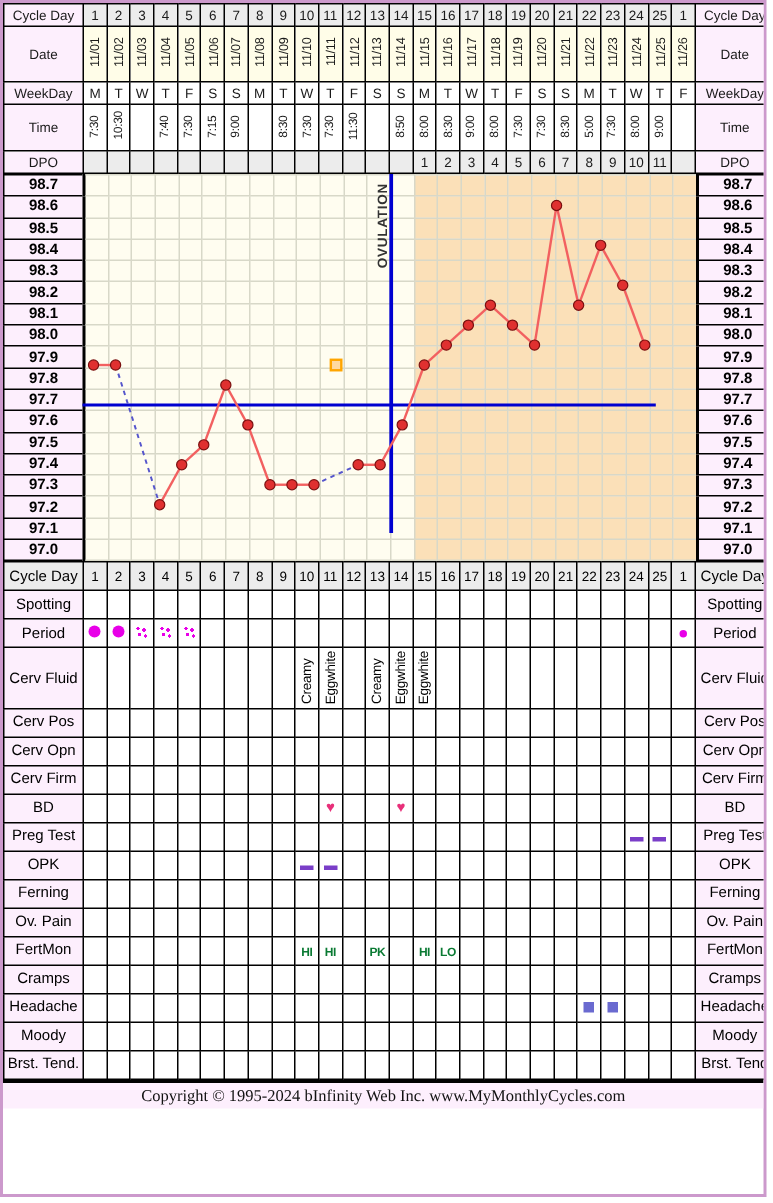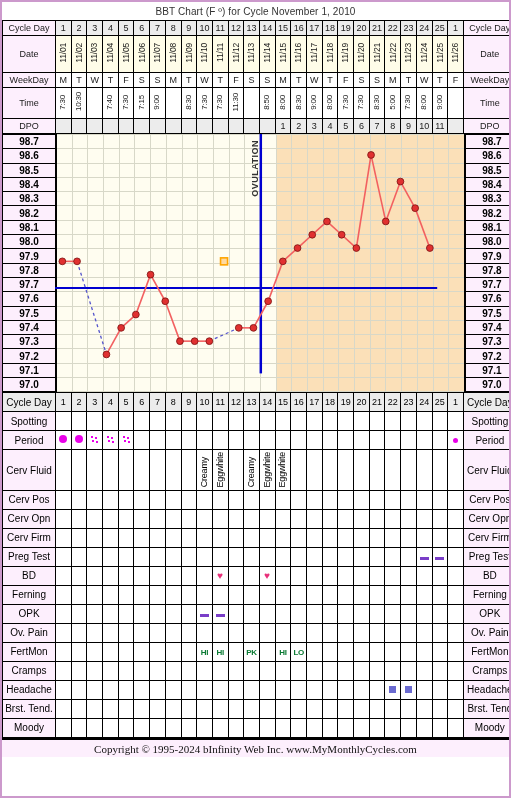--- a/index.html
+++ b/index.html
@@ -70,21 +70,20 @@
   .footer{
     text-align:center;font-family:"Liberation Serif",serif;font-size:11px;color:#111;
     background:#fdeffd;border-top:2px solid #000;padding:3px 0 2px 0;
   }
 </style>
 </head>
 <body>
 
 <div id="chart-frame">
 
-  <div class="title">BBT Chart (F º) for Cycle November 1, 2010</div>
 
   <table class="grid">
     <tbody>
       <tr>
         <td class="hdr-label">Cycle Day</td>
 
         <td class="col cd-cell">1</td>
           <td class="col cd-cell">2</td>
           <td class="col cd-cell">3</td>
           <td class="col cd-cell">4</td>
@@ -1045,20 +1044,50 @@
           <td class="rcell" style="width: 14.7px;"></td>
           <td class="rcell" style="width: 14.7px;"></td>
           <td class="rcell" style="width: 14.7px;"></td>
           <td class="rcell" style="width: 14.7px;"></td>
           <td class="rcell" style="width: 14.7px;"></td>
           <td class="rcell" style="width: 14.7px;"></td>
           <td class="rcell" style="width: 14.7px;"></td>
           <td class="rlabel">Cerv Firm</td>
         </tr>
         <tr>
+          <td class="rlabel">BD</td>
+          <td class="rcell" style="width: 14.7px;"></td>
+          <td class="rcell" style="width: 14.7px;"></td>
+          <td class="rcell" style="width: 14.7px;"></td>
+          <td class="rcell" style="width: 14.7px;"></td>
+          <td class="rcell" style="width: 14.7px;"></td>
+          <td class="rcell" style="width: 14.7px;"></td>
+          <td class="rcell" style="width: 14.7px;"></td>
+          <td class="rcell" style="width: 14.7px;"></td>
+          <td class="rcell" style="width: 14.7px;"></td>
+          <td class="rcell" style="width: 14.7px;"></td>
+          <td class="rcell" style="width: 14.7px;"><span class="heart">♥</span></td>
+          <td class="rcell" style="width: 14.7px;"></td>
+          <td class="rcell" style="width: 14.7px;"></td>
+          <td class="rcell" style="width: 14.7px;"><span class="heart">♥</span></td>
+          <td class="rcell" style="width: 14.7px;"></td>
+          <td class="rcell" style="width: 14.7px;"></td>
+          <td class="rcell" style="width: 14.7px;"></td>
+          <td class="rcell" style="width: 14.7px;"></td>
+          <td class="rcell" style="width: 14.7px;"></td>
+          <td class="rcell" style="width: 14.7px;"></td>
+          <td class="rcell" style="width: 14.7px;"></td>
+          <td class="rcell" style="width: 14.7px;"></td>
+          <td class="rcell" style="width: 14.7px;"></td>
+          <td class="rcell" style="width: 14.7px;"></td>
+          <td class="rcell" style="width: 14.7px;"></td>
+          <td class="rcell" style="width: 14.7px;"></td>
+          <td class="rlabel">BD</td>
+        </tr>
+        <tr>
           <td class="rlabel">Preg Test</td>
           <td class="rcell" style="width: 14.7px;"></td>
           <td class="rcell" style="width: 14.7px;"></td>
           <td class="rcell" style="width: 14.7px;"></td>
           <td class="rcell" style="width: 14.7px;"></td>
           <td class="rcell" style="width: 14.7px;"></td>
           <td class="rcell" style="width: 14.7px;"></td>
           <td class="rcell" style="width: 14.7px;"></td>
           <td class="rcell" style="width: 14.7px;"></td>
           <td class="rcell" style="width: 14.7px;"></td>
@@ -1075,80 +1104,20 @@
           <td class="rcell" style="width: 14.7px;"></td>
           <td class="rcell" style="width: 14.7px;"></td>
           <td class="rcell" style="width: 14.7px;"></td>
           <td class="rcell" style="width: 14.7px;"></td>
           <td class="rcell" style="width: 14.7px;"><span class="neg"></span></td>
           <td class="rcell" style="width: 14.7px;"><span class="neg"></span></td>
           <td class="rcell" style="width: 14.7px;"></td>
           <td class="rlabel">Preg Test</td>
         </tr>
         <tr>
-          <td class="rlabel">BD</td>
-          <td class="rcell" style="width: 14.7px;"></td>
-          <td class="rcell" style="width: 14.7px;"></td>
-          <td class="rcell" style="width: 14.7px;"></td>
-          <td class="rcell" style="width: 14.7px;"></td>
-          <td class="rcell" style="width: 14.7px;"></td>
-          <td class="rcell" style="width: 14.7px;"></td>
-          <td class="rcell" style="width: 14.7px;"></td>
-          <td class="rcell" style="width: 14.7px;"></td>
-          <td class="rcell" style="width: 14.7px;"></td>
-          <td class="rcell" style="width: 14.7px;"></td>
-          <td class="rcell" style="width: 14.7px;"><span class="heart">♥</span></td>
-          <td class="rcell" style="width: 14.7px;"></td>
-          <td class="rcell" style="width: 14.7px;"></td>
-          <td class="rcell" style="width: 14.7px;"><span class="heart">♥</span></td>
-          <td class="rcell" style="width: 14.7px;"></td>
-          <td class="rcell" style="width: 14.7px;"></td>
-          <td class="rcell" style="width: 14.7px;"></td>
-          <td class="rcell" style="width: 14.7px;"></td>
-          <td class="rcell" style="width: 14.7px;"></td>
-          <td class="rcell" style="width: 14.7px;"></td>
-          <td class="rcell" style="width: 14.7px;"></td>
-          <td class="rcell" style="width: 14.7px;"></td>
-          <td class="rcell" style="width: 14.7px;"></td>
-          <td class="rcell" style="width: 14.7px;"></td>
-          <td class="rcell" style="width: 14.7px;"></td>
-          <td class="rcell" style="width: 14.7px;"></td>
-          <td class="rlabel">BD</td>
-        </tr>
-        <tr>
-          <td class="rlabel">Ferning</td>
-          <td class="rcell" style="width: 14.7px;"></td>
-          <td class="rcell" style="width: 14.7px;"></td>
-          <td class="rcell" style="width: 14.7px;"></td>
-          <td class="rcell" style="width: 14.7px;"></td>
-          <td class="rcell" style="width: 14.7px;"></td>
-          <td class="rcell" style="width: 14.7px;"></td>
-          <td class="rcell" style="width: 14.7px;"></td>
-          <td class="rcell" style="width: 14.7px;"></td>
-          <td class="rcell" style="width: 14.7px;"></td>
-          <td class="rcell" style="width: 14.7px;"></td>
-          <td class="rcell" style="width: 14.7px;"></td>
-          <td class="rcell" style="width: 14.7px;"></td>
-          <td class="rcell" style="width: 14.7px;"></td>
-          <td class="rcell" style="width: 14.7px;"></td>
-          <td class="rcell" style="width: 14.7px;"></td>
-          <td class="rcell" style="width: 14.7px;"></td>
-          <td class="rcell" style="width: 14.7px;"></td>
-          <td class="rcell" style="width: 14.7px;"></td>
-          <td class="rcell" style="width: 14.7px;"></td>
-          <td class="rcell" style="width: 14.7px;"></td>
-          <td class="rcell" style="width: 14.7px;"></td>
-          <td class="rcell" style="width: 14.7px;"></td>
-          <td class="rcell" style="width: 14.7px;"></td>
-          <td class="rcell" style="width: 14.7px;"></td>
-          <td class="rcell" style="width: 14.7px;"></td>
-          <td class="rcell" style="width: 14.7px;"></td>
-          <td class="rlabel">Ferning</td>
-        </tr>
-        <tr>
           <td class="rlabel">OPK</td>
           <td class="rcell" style="width: 14.7px;"></td>
           <td class="rcell" style="width: 14.7px;"></td>
           <td class="rcell" style="width: 14.7px;"></td>
           <td class="rcell" style="width: 14.7px;"></td>
           <td class="rcell" style="width: 14.7px;"></td>
           <td class="rcell" style="width: 14.7px;"></td>
           <td class="rcell" style="width: 14.7px;"></td>
           <td class="rcell" style="width: 14.7px;"></td>
           <td class="rcell" style="width: 14.7px;"></td>
@@ -1165,20 +1134,50 @@
           <td class="rcell" style="width: 14.7px;"></td>
           <td class="rcell" style="width: 14.7px;"></td>
           <td class="rcell" style="width: 14.7px;"></td>
           <td class="rcell" style="width: 14.7px;"></td>
           <td class="rcell" style="width: 14.7px;"></td>
           <td class="rcell" style="width: 14.7px;"></td>
           <td class="rcell" style="width: 14.7px;"></td>
           <td class="rlabel">OPK</td>
         </tr>
         <tr>
+          <td class="rlabel">Ferning</td>
+          <td class="rcell" style="width: 14.7px;"></td>
+          <td class="rcell" style="width: 14.7px;"></td>
+          <td class="rcell" style="width: 14.7px;"></td>
+          <td class="rcell" style="width: 14.7px;"></td>
+          <td class="rcell" style="width: 14.7px;"></td>
+          <td class="rcell" style="width: 14.7px;"></td>
+          <td class="rcell" style="width: 14.7px;"></td>
+          <td class="rcell" style="width: 14.7px;"></td>
+          <td class="rcell" style="width: 14.7px;"></td>
+          <td class="rcell" style="width: 14.7px;"></td>
+          <td class="rcell" style="width: 14.7px;"></td>
+          <td class="rcell" style="width: 14.7px;"></td>
+          <td class="rcell" style="width: 14.7px;"></td>
+          <td class="rcell" style="width: 14.7px;"></td>
+          <td class="rcell" style="width: 14.7px;"></td>
+          <td class="rcell" style="width: 14.7px;"></td>
+          <td class="rcell" style="width: 14.7px;"></td>
+          <td class="rcell" style="width: 14.7px;"></td>
+          <td class="rcell" style="width: 14.7px;"></td>
+          <td class="rcell" style="width: 14.7px;"></td>
+          <td class="rcell" style="width: 14.7px;"></td>
+          <td class="rcell" style="width: 14.7px;"></td>
+          <td class="rcell" style="width: 14.7px;"></td>
+          <td class="rcell" style="width: 14.7px;"></td>
+          <td class="rcell" style="width: 14.7px;"></td>
+          <td class="rcell" style="width: 14.7px;"></td>
+          <td class="rlabel">Ferning</td>
+        </tr>
+        <tr>
           <td class="rlabel">Ov. Pain</td>
           <td class="rcell" style="width: 14.7px;"></td>
           <td class="rcell" style="width: 14.7px;"></td>
           <td class="rcell" style="width: 14.7px;"></td>
           <td class="rcell" style="width: 14.7px;"></td>
           <td class="rcell" style="width: 14.7px;"></td>
           <td class="rcell" style="width: 14.7px;"></td>
           <td class="rcell" style="width: 14.7px;"></td>
           <td class="rcell" style="width: 14.7px;"></td>
           <td class="rcell" style="width: 14.7px;"></td>
@@ -1285,20 +1284,50 @@
           <td class="rcell" style="width: 14.7px;"></td>
           <td class="rcell" style="width: 14.7px;"></td>
           <td class="rcell" style="width: 14.7px;"><span class="sq-blue"></span></td>
           <td class="rcell" style="width: 14.7px;"><span class="sq-blue"></span></td>
           <td class="rcell" style="width: 14.7px;"></td>
           <td class="rcell" style="width: 14.7px;"></td>
           <td class="rcell" style="width: 14.7px;"></td>
           <td class="rlabel">Headache</td>
         </tr>
         <tr>
+          <td class="rlabel">Moody</td>
+          <td class="rcell" style="width: 14.7px;"></td>
+          <td class="rcell" style="width: 14.7px;"></td>
+          <td class="rcell" style="width: 14.7px;"></td>
+          <td class="rcell" style="width: 14.7px;"></td>
+          <td class="rcell" style="width: 14.7px;"></td>
+          <td class="rcell" style="width: 14.7px;"></td>
+          <td class="rcell" style="width: 14.7px;"></td>
+          <td class="rcell" style="width: 14.7px;"></td>
+          <td class="rcell" style="width: 14.7px;"></td>
+          <td class="rcell" style="width: 14.7px;"></td>
+          <td class="rcell" style="width: 14.7px;"></td>
+          <td class="rcell" style="width: 14.7px;"></td>
+          <td class="rcell" style="width: 14.7px;"></td>
+          <td class="rcell" style="width: 14.7px;"></td>
+          <td class="rcell" style="width: 14.7px;"></td>
+          <td class="rcell" style="width: 14.7px;"></td>
+          <td class="rcell" style="width: 14.7px;"></td>
+          <td class="rcell" style="width: 14.7px;"></td>
+          <td class="rcell" style="width: 14.7px;"></td>
+          <td class="rcell" style="width: 14.7px;"></td>
+          <td class="rcell" style="width: 14.7px;"></td>
+          <td class="rcell" style="width: 14.7px;"></td>
+          <td class="rcell" style="width: 14.7px;"></td>
+          <td class="rcell" style="width: 14.7px;"></td>
+          <td class="rcell" style="width: 14.7px;"></td>
+          <td class="rcell" style="width: 14.7px;"></td>
+          <td class="rlabel">Moody</td>
+        </tr>
+        <tr>
           <td class="rlabel">Brst. Tend.</td>
           <td class="rcell" style="width: 14.7px;"></td>
           <td class="rcell" style="width: 14.7px;"></td>
           <td class="rcell" style="width: 14.7px;"></td>
           <td class="rcell" style="width: 14.7px;"></td>
           <td class="rcell" style="width: 14.7px;"></td>
           <td class="rcell" style="width: 14.7px;"></td>
           <td class="rcell" style="width: 14.7px;"></td>
           <td class="rcell" style="width: 14.7px;"></td>
           <td class="rcell" style="width: 14.7px;"></td>
@@ -1313,48 +1342,18 @@
           <td class="rcell" style="width: 14.7px;"></td>
           <td class="rcell" style="width: 14.7px;"></td>
           <td class="rcell" style="width: 14.7px;"></td>
           <td class="rcell" style="width: 14.7px;"></td>
           <td class="rcell" style="width: 14.7px;"></td>
           <td class="rcell" style="width: 14.7px;"></td>
           <td class="rcell" style="width: 14.7px;"></td>
           <td class="rcell" style="width: 14.7px;"></td>
           <td class="rcell" style="width: 14.7px;"></td>
           <td class="rlabel">Brst. Tend</td>
-        </tr>
-        <tr>
-          <td class="rlabel">Moody</td>
-          <td class="rcell" style="width: 14.7px;"></td>
-          <td class="rcell" style="width: 14.7px;"></td>
-          <td class="rcell" style="width: 14.7px;"></td>
-          <td class="rcell" style="width: 14.7px;"></td>
-          <td class="rcell" style="width: 14.7px;"></td>
-          <td class="rcell" style="width: 14.7px;"></td>
-          <td class="rcell" style="width: 14.7px;"></td>
-          <td class="rcell" style="width: 14.7px;"></td>
-          <td class="rcell" style="width: 14.7px;"></td>
-          <td class="rcell" style="width: 14.7px;"></td>
-          <td class="rcell" style="width: 14.7px;"></td>
-          <td class="rcell" style="width: 14.7px;"></td>
-          <td class="rcell" style="width: 14.7px;"></td>
-          <td class="rcell" style="width: 14.7px;"></td>
-          <td class="rcell" style="width: 14.7px;"></td>
-          <td class="rcell" style="width: 14.7px;"></td>
-          <td class="rcell" style="width: 14.7px;"></td>
-          <td class="rcell" style="width: 14.7px;"></td>
-          <td class="rcell" style="width: 14.7px;"></td>
-          <td class="rcell" style="width: 14.7px;"></td>
-          <td class="rcell" style="width: 14.7px;"></td>
-          <td class="rcell" style="width: 14.7px;"></td>
-          <td class="rcell" style="width: 14.7px;"></td>
-          <td class="rcell" style="width: 14.7px;"></td>
-          <td class="rcell" style="width: 14.7px;"></td>
-          <td class="rcell" style="width: 14.7px;"></td>
-          <td class="rlabel">Moody</td>
         </tr>
       </tbody>
   </table>
 
   <div class="footer">Copyright © 1995-2024 bInfinity Web Inc.    www.MyMonthlyCycles.com</div>
 </div>
 
 </body></html>

